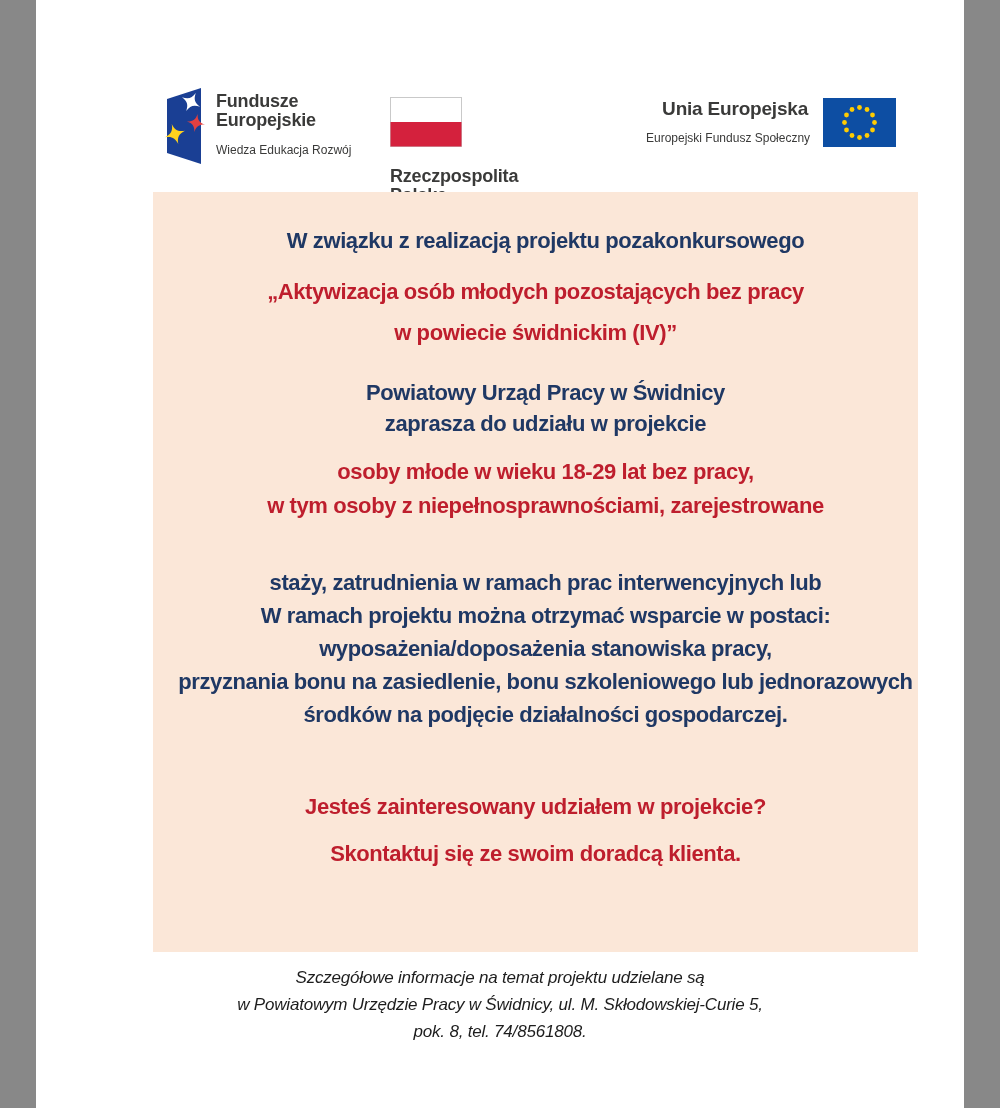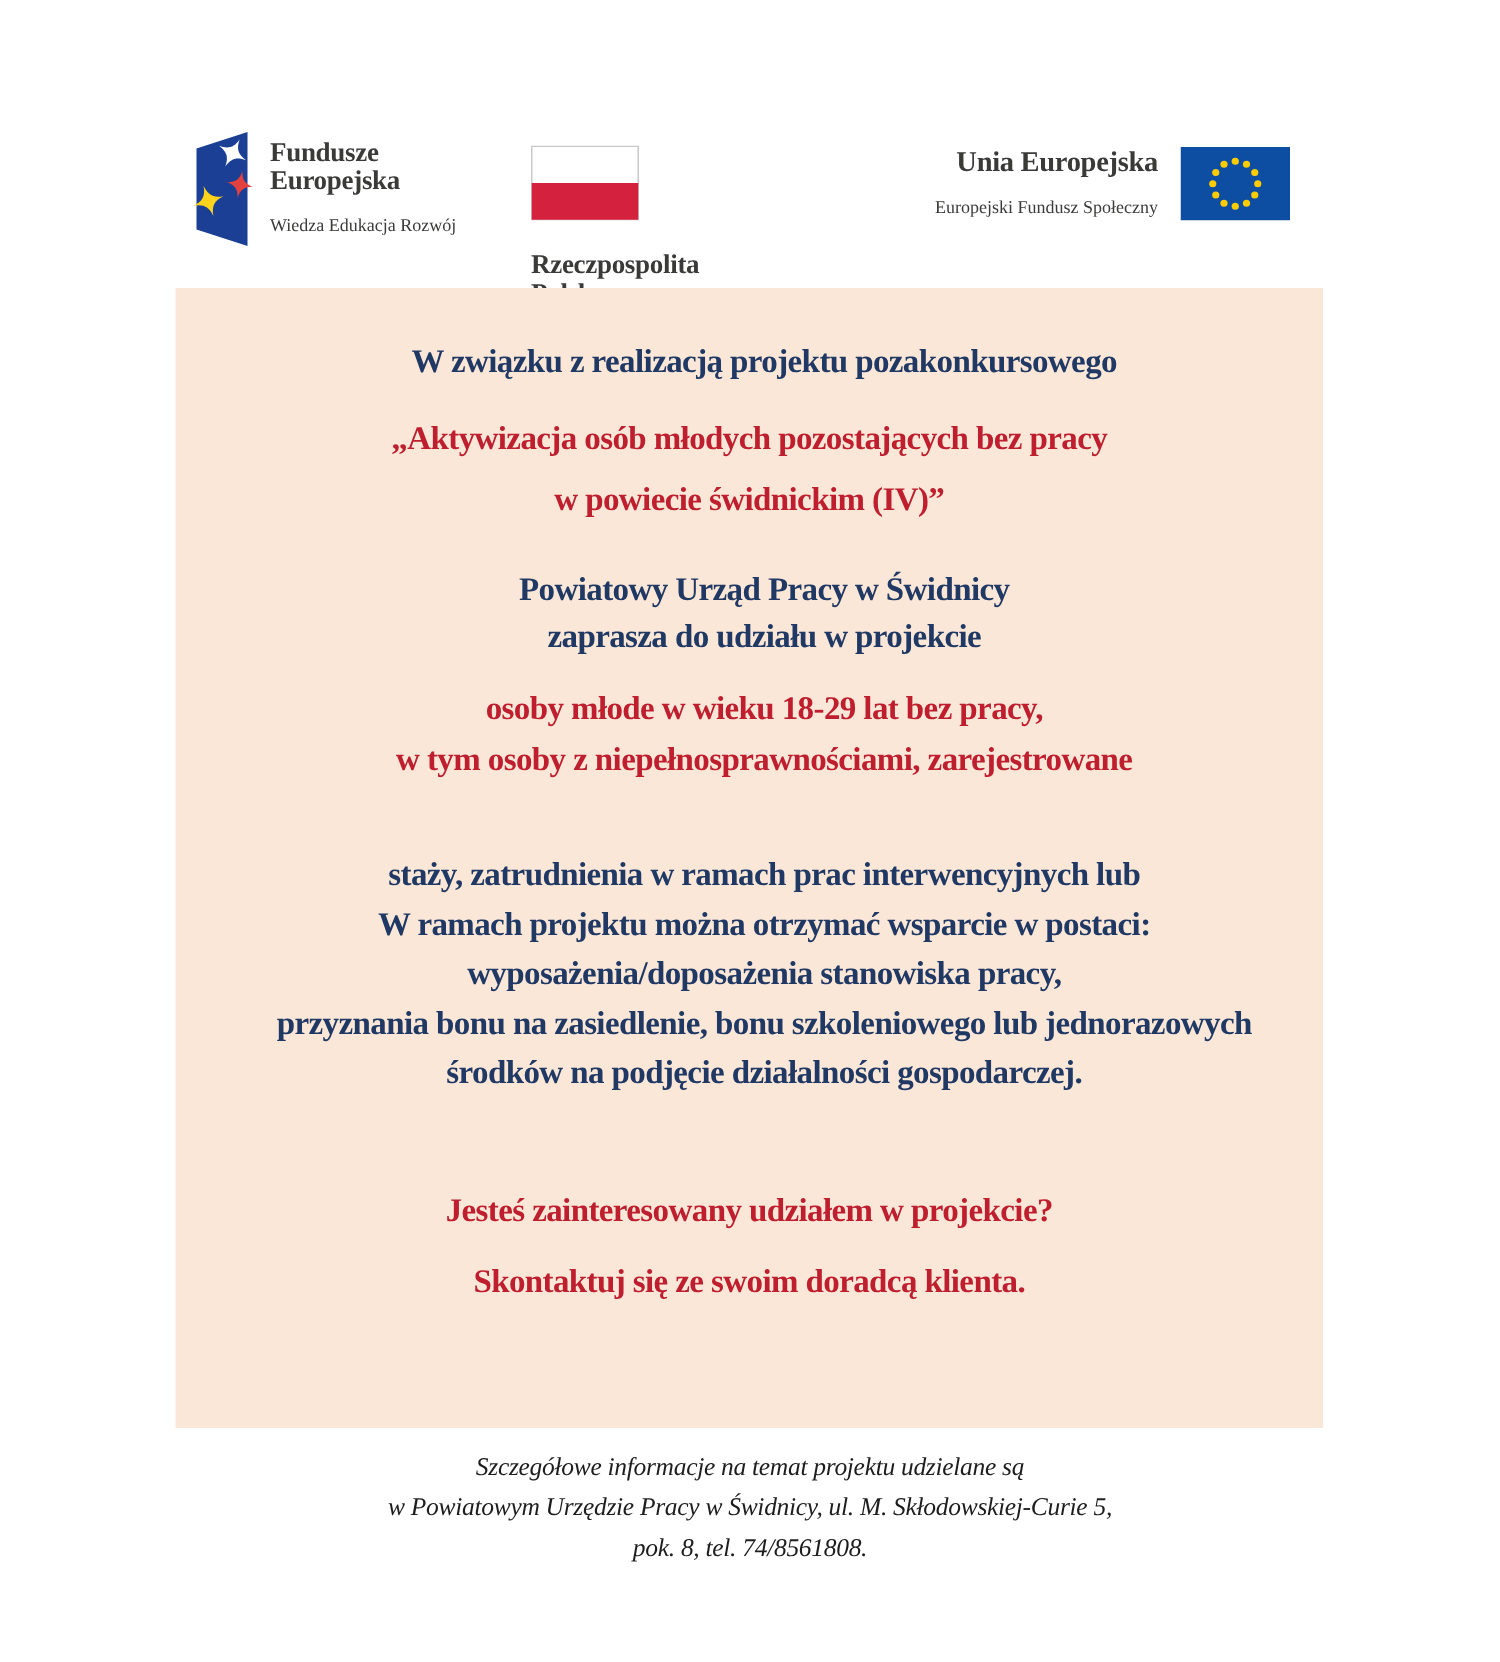--- a/index.html
+++ b/index.html
@@ -5,22 +5,22 @@
   :root{
     --navy-text:#1F3864; --red-text:#BE1E2D; --box-bg:#FBE7D8;
     --logo-text:#3A3A39; --fe-flag-blue:#1A3F94; --fe-star-white:#FFFFFF;
     --fe-star-red:#E34040; --fe-star-yellow:#FFD21E; --poland-flag-red:#D4213D;
     --eu-flag-blue:#0D4EA3; --eu-star-yellow:#FFCC00; --footer-text:#1D1D1D;
     --page-bg:#FFFFFF;
   }
   html,body{margin:0;padding:0;}
   body{background:#888;font-family:"Liberation Sans",sans-serif;}
   .page{
-    position:relative;width:1000px;height:1108px;margin:0 auto;
-    background:var(--page-bg);overflow:hidden;font-family:Liberation Serif, serif;
+    position:relative;width:928px;height:1108px;margin:0 auto;
+    background:var(--page-bg);overflow:hidden;
   }
   
   .logo-group{position:absolute;display:flex;}
   .logo-fe{left:128px;top:86px;gap:12px;}
   .logo-pl{left:354px;top:97px;gap:17px;flex-direction:column;}
   .logo-eu{left:610px;top:98px;gap:15px;}
   .fe-flag{width:40px;height:80px;overflow:visible;flex:0 0 auto;}
   .pl-flag{width:72px;height:50px;flex:0 0 auto;}
   .eu-flag{width:73px;height:49px;flex:0 0 auto;}
   .fe-text{padding-top:6px;}
@@ -80,21 +80,21 @@
         <defs>
           <path id="sparkle" d="M0 -10 C 0.9 -3.6 3.6 -0.9 10 0 C 3.6 0.9 0.9 3.6 0 10 C -0.9 3.6 -3.6 0.9 -10 0 C -3.6 -0.9 -0.9 -3.6 0 -10 Z"></path>
         </defs>
         <polygon class="fe-blue" points="3,13 37,2 37,78 3,67"></polygon>
         <use href="#sparkle" class="star-white" transform="translate(27,16) rotate(28) scale(1.02)"></use>
         <use href="#sparkle" class="star-red" transform="translate(32,37) rotate(10) scale(0.92)"></use>
         <use href="#sparkle" class="star-yellow" transform="translate(11,48) rotate(-18) scale(1.05)"></use>
       </svg>
       <div class="fe-text">
         <div class="logo-title">Fundusze</div>
-        <div class="logo-title">Europejska</div>
+        <div class="logo-title">Europejskie</div>
         <div class="logo-sub">Wiedza Edukacja Rozwój</div>
       </div>
     </div>
 
     <div class="logo-group logo-pl">
       <svg class="pl-flag" viewBox="0 0 72 50" aria-hidden="true">
         <rect class="pl-white" x="0.5" y="0.5" width="71" height="49"></rect>
         <rect class="pl-red" x="0.5" y="25" width="71" height="24.5"></rect>
       </svg>
       <div class="pl-text">

